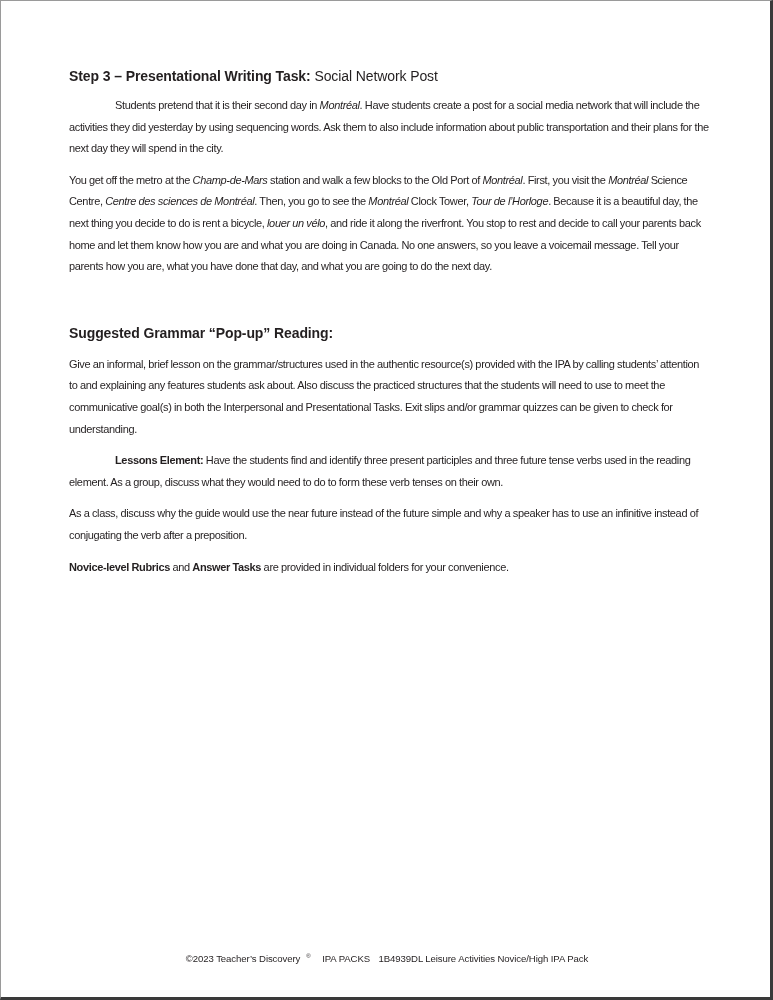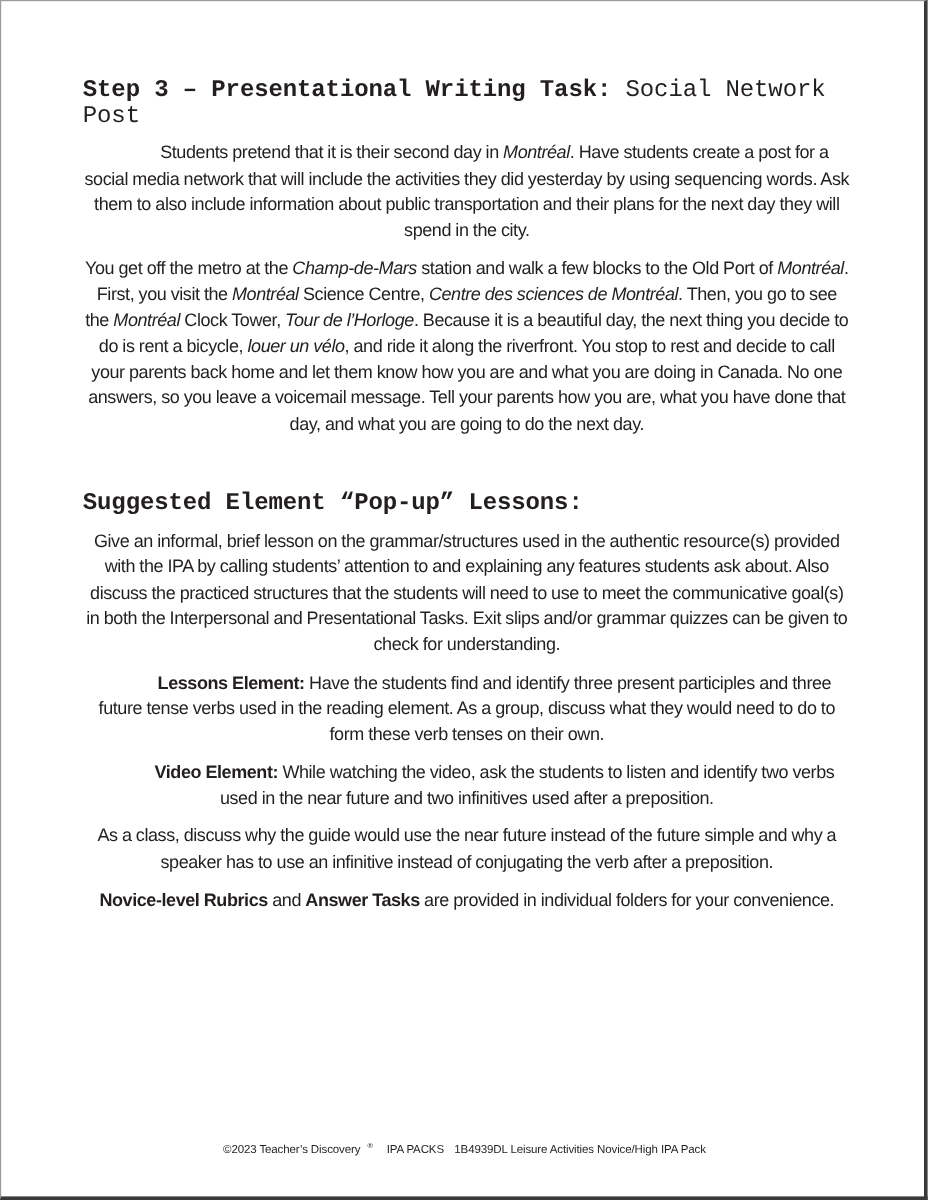--- a/index.html
+++ b/index.html
@@ -23,35 +23,33 @@
       background: #ffffff;
     }
     .content {
       position: absolute;
       left: 68px;
       top: 64px;
       width: 640px;
     }
     h2 {
       margin: 0;
-      font-size: 20px;
+      font-size: 14px;
       font-weight: bold;
       line-height: 22px;
       letter-spacing: -0.1px;
-      font-family: Liberation Mono, monospace;
     }
     h2 .subtitle { font-weight: normal; }
     .step-heading { margin-bottom: 8px; }
     p {
       margin: 0 0 10px 0;
-      font-size: 15px;
+      font-size: 11px;
       line-height: 21.6px;
       letter-spacing: -0.35px;
       word-spacing: -0.2px;
-      text-align: center;
     }
     p.indent { text-indent: 46px; }
     p .lead { font-weight: bold; }
     .gap-section { height: 34px; }
     .grammar-heading { margin-bottom: 10px; }
     .footer {
       position: absolute;
       left: 0; right: 0;
       top: 952px;
       text-align: center;
@@ -72,31 +70,28 @@
       <span>Step 3 – Presentational Writing Task:</span><span class="subtitle"> Social Network Post</span>
     </h2>
 
     <p class="indent"><span>Students pretend that it is their second day in </span><em>Montréal</em><span>. Have students create a post for a social media network that will include the activities they did yesterday by using sequencing words. Ask them to also include information about public transportation and their plans for the next day they will spend in the city.</span></p>
 
 
     <p><span>You get off the metro at the </span><em>Champ-de-Mars</em><span> station and walk a few blocks to the Old Port of </span><em>Montréal</em><span>. First, you visit the </span><em>Montréal</em><span> Science Centre, </span><em>Centre des sciences de Montréal</em><span>. Then, you go to see the </span><em>Montréal</em><span> Clock Tower, </span><em>Tour de l’Horloge</em><span>. Because it is a beautiful day, the next thing you decide to do is rent a bicycle, </span><em>louer un vélo</em><span>, and ride it along the riverfront. You stop to rest and decide to call your parents back home and let them know how you are and what you are doing in Canada. No one answers, so you leave a voicemail message. Tell your parents how you are, what you have done that day, and what you are going to do the next day.</span></p>
 
     <div class="gap-section"></div>
 
-    <h2 class="grammar-heading">Suggested Element “Pop-up” Lessons:</h2>
+    <h2 class="grammar-heading">Suggested Grammar “Pop-up” Reading:</h2>
 
     <p>Give an informal, brief lesson on the grammar/structures used in the authentic resource(s) provided with the IPA by calling students’ attention to and explaining any features students ask about. Also discuss the practiced structures that the students will need to use to meet the communicative goal(s) in both the Interpersonal and Presentational Tasks. Exit slips and/or grammar quizzes can be given to check for understanding.</p>
 
     <p class="indent">
       <span class="lead">Lessons Element:</span><span> Have the students find and identify three present participles and three future tense verbs used in the reading element. As a group, discuss what they would need to do to form these verb tenses on their own.</span>
     </p>
 
-    <p class="indent">
-      <span class="lead">Video Element:</span><span> While watching the video, ask the students to listen and identify two verbs used in the near future and two infinitives used after a preposition.</span>
-    </p>
 
     <p>As a class, discuss why the guide would use the near future instead of the future simple and why a speaker has to use an infinitive instead of conjugating the verb after a preposition.</p>
 
 
     <p>
       <span class="lead">Novice-level Rubrics</span><span> and </span><span class="lead">Answer Tasks</span><span> are provided in individual folders for your convenience.</span>
     </p>
 
   </div>
 

